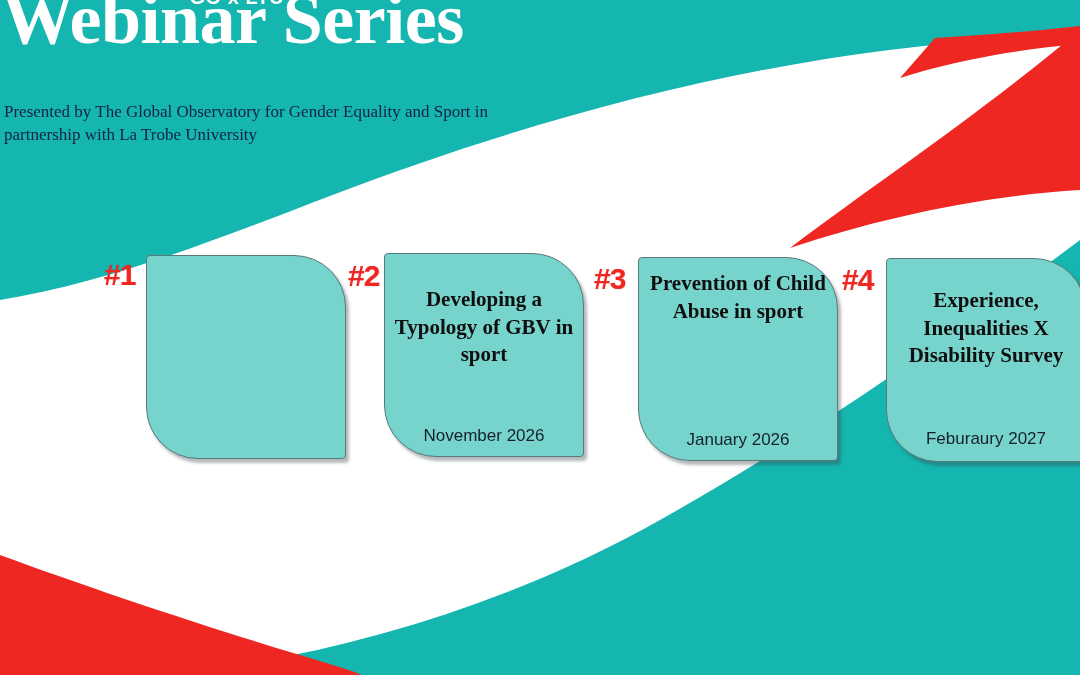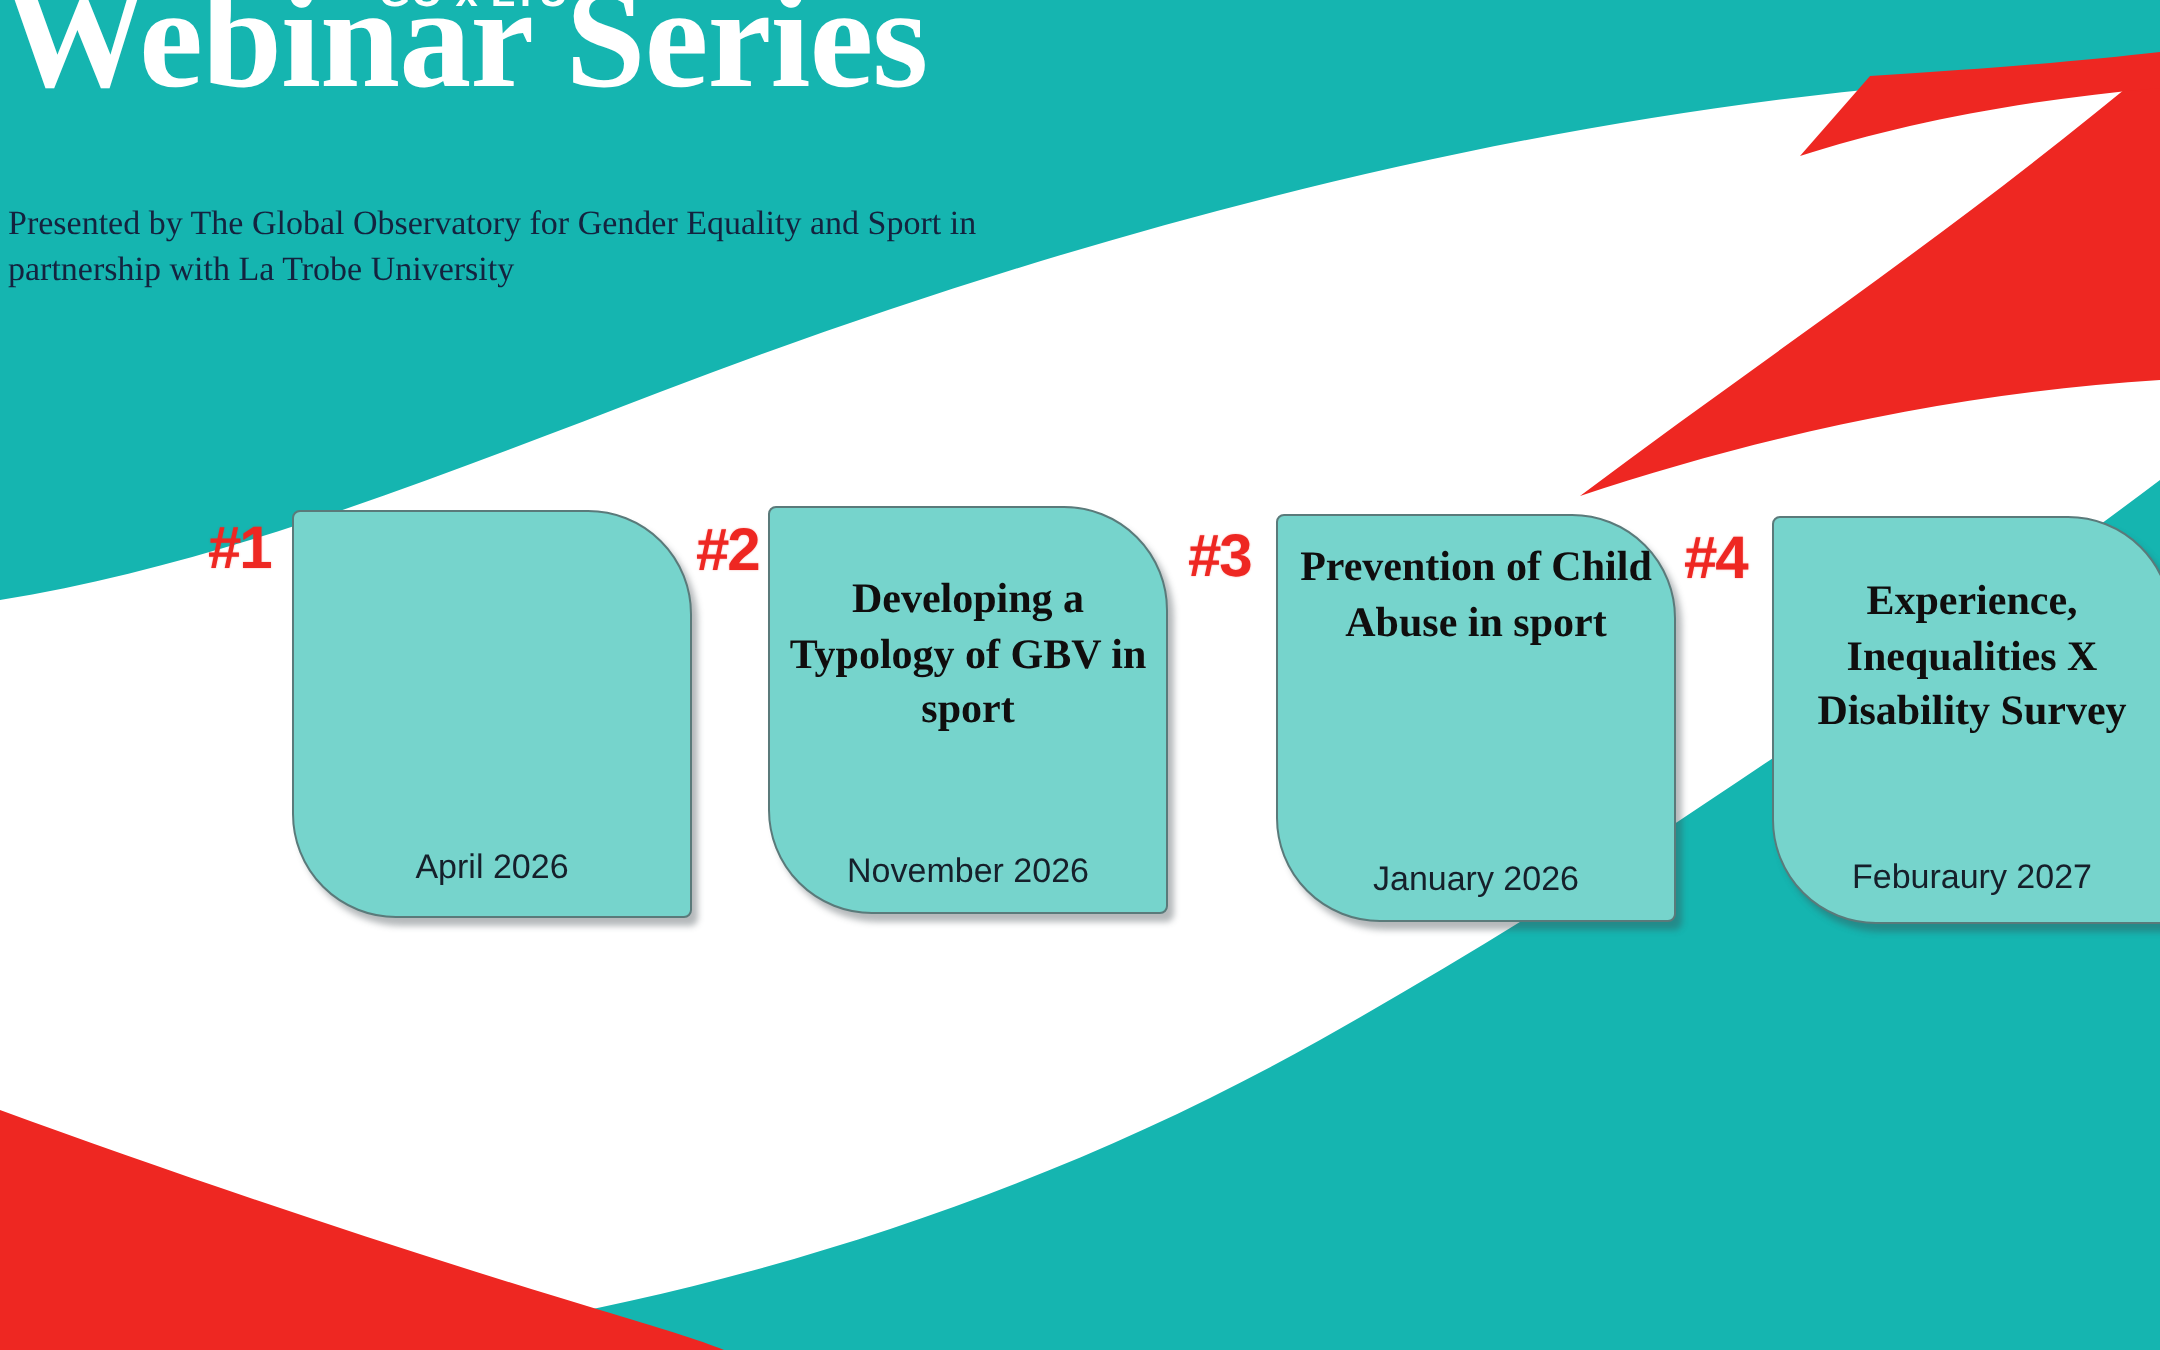--- a/index.html
+++ b/index.html
@@ -155,21 +155,20 @@
     <div class="kicker">• GO x LTU</div>
     <h1 class="poster-title">Webinar Series</h1>
     <p class="poster-subtitle">Presented by The Global Observatory for Gender Equality and Sport in partnership with La Trobe University</p>
   </div>
 
   <div id="timeline">
 
     <div class="step">
       <div class="step-num" style="left:104px; top:260px;">#1</div>
       <div class="card" style="left:146px; top:255px; width:200px; height:204px;">
-        <div class="card-date" style="bottom:14px;">April 2026</div>
       </div>
     </div>
 
     <div class="step">
       <div class="step-num" style="left:348px; top:261px;">#2</div>
       <div class="card" style="left:384px; top:253px; width:200px; height:204px;">
         <div class="card-title" style="margin-top:32px;">Developing a Typology of GBV in sport</div>
         <div class="card-date" style="bottom:10px;">November 2026</div>
       </div>
     </div>

